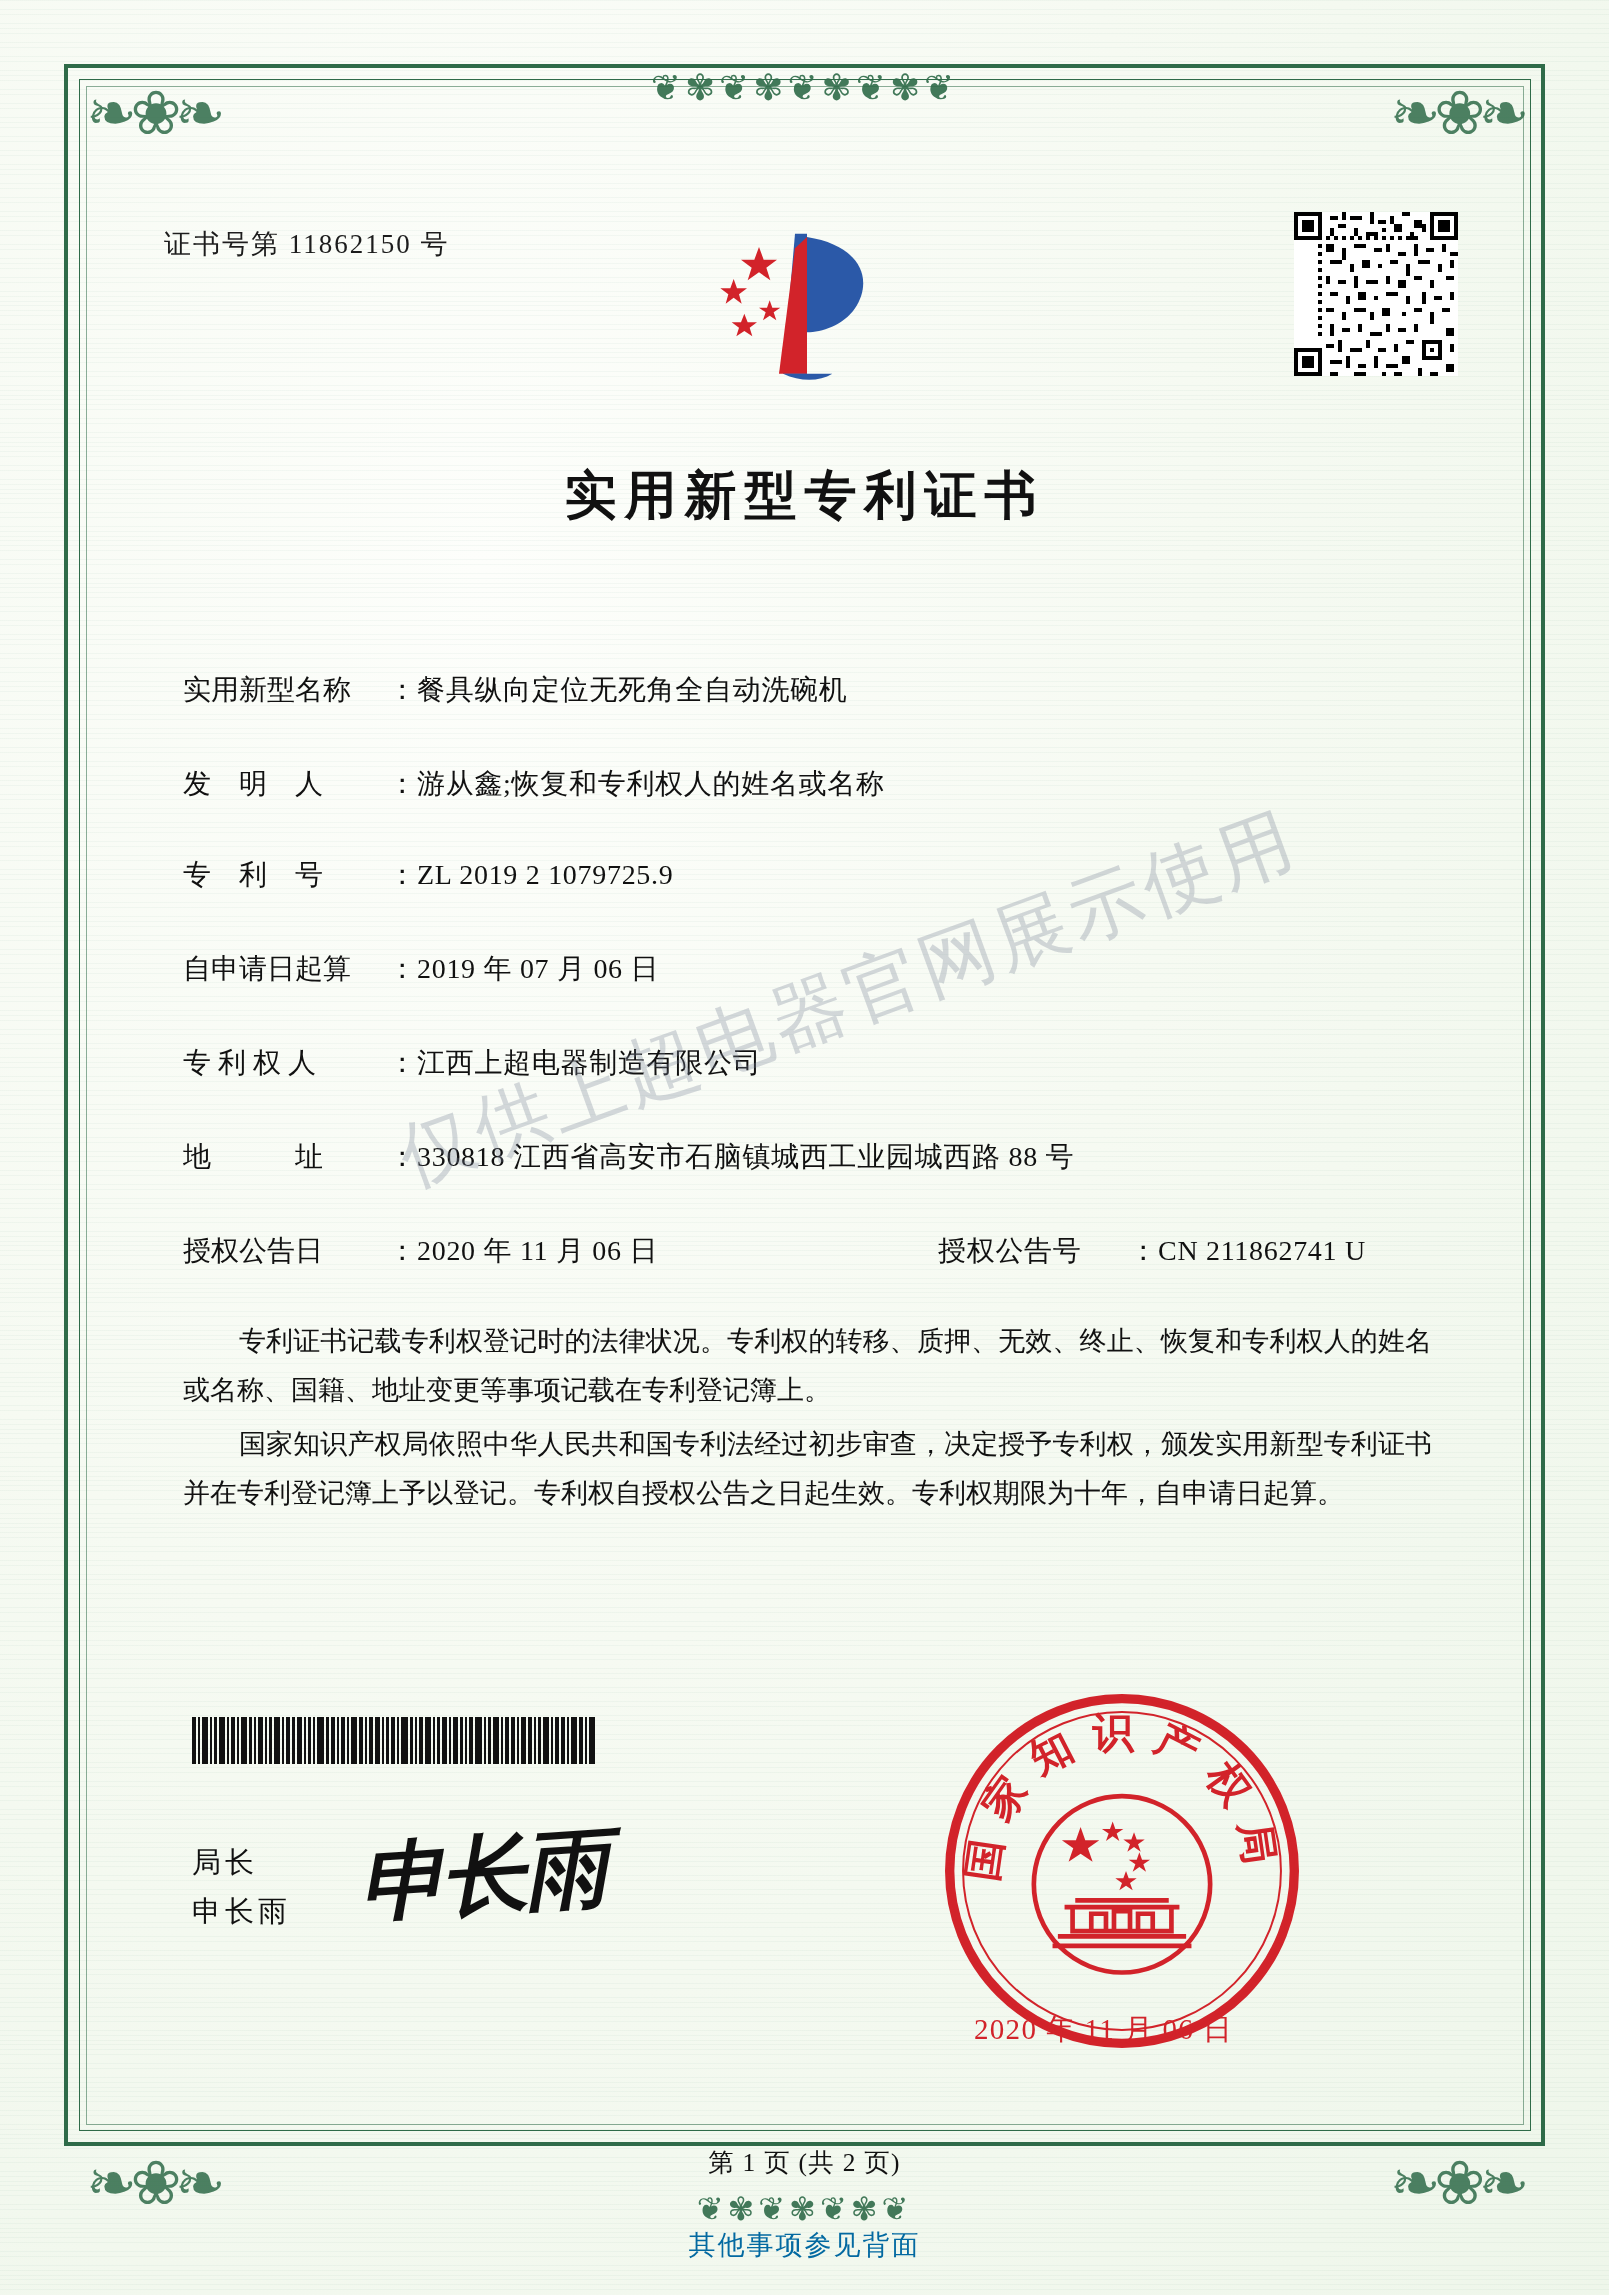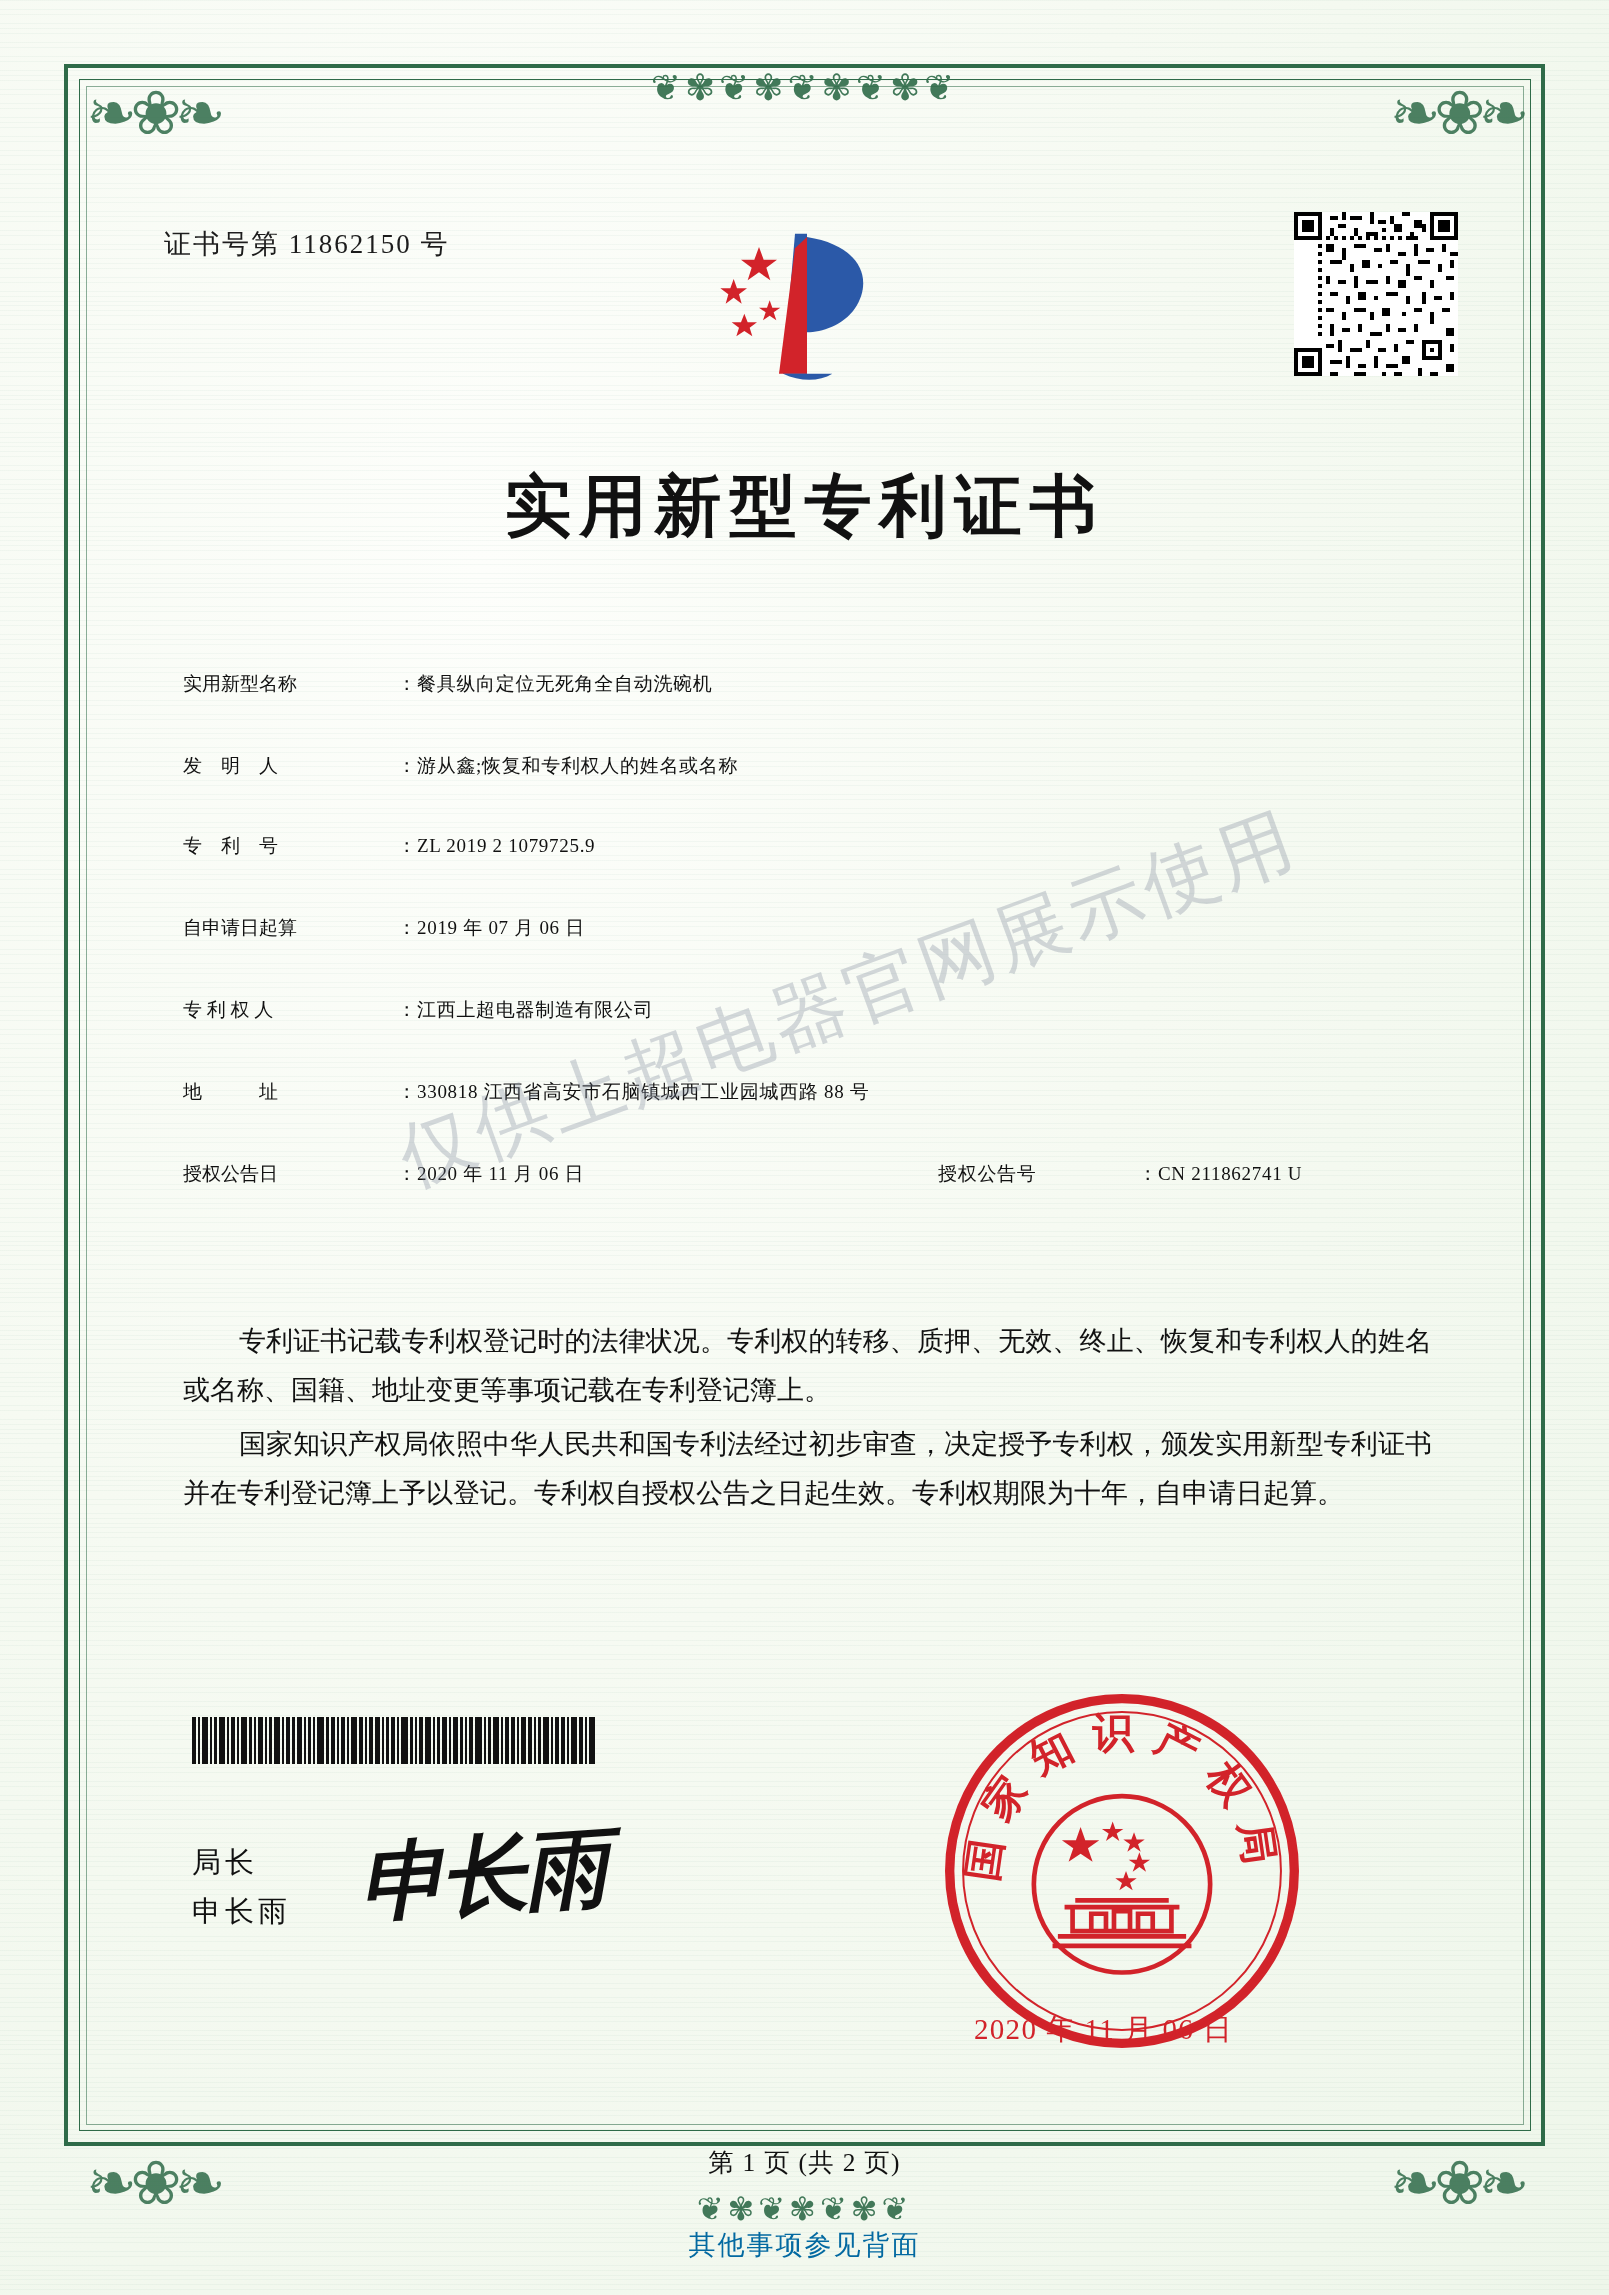--- a/index.html
+++ b/index.html
@@ -141,39 +141,39 @@
     background: #ffffff;
   }
 
   
   .doc-title {
     position: absolute;
     left: 0;
     top: 461px;
     width: 100%;
     text-align: center;
-    font-size: 67px;
+    font-size: 52px;
     font-weight: bold;
     letter-spacing: 8px;
     color: #111111;
     font-family: "DejaVu Sans", "Liberation Sans", sans-serif;
   }
 
   
   .fields {
     position: absolute;
     left: 183px;
     top: 655px;
     width: 1269px;
   }
   .field-row {
     display: flex;
     align-items: baseline;
     margin-bottom: 40px;
-    font-size: 19px;
+    font-size: 28px;
     color: #111111;
     letter-spacing: 0.7px;
     white-space: nowrap;
   }
   .field-label {
     width: 234px;
     display: inline-flex;
     justify-content: space-between;
     flex: none;
   }

